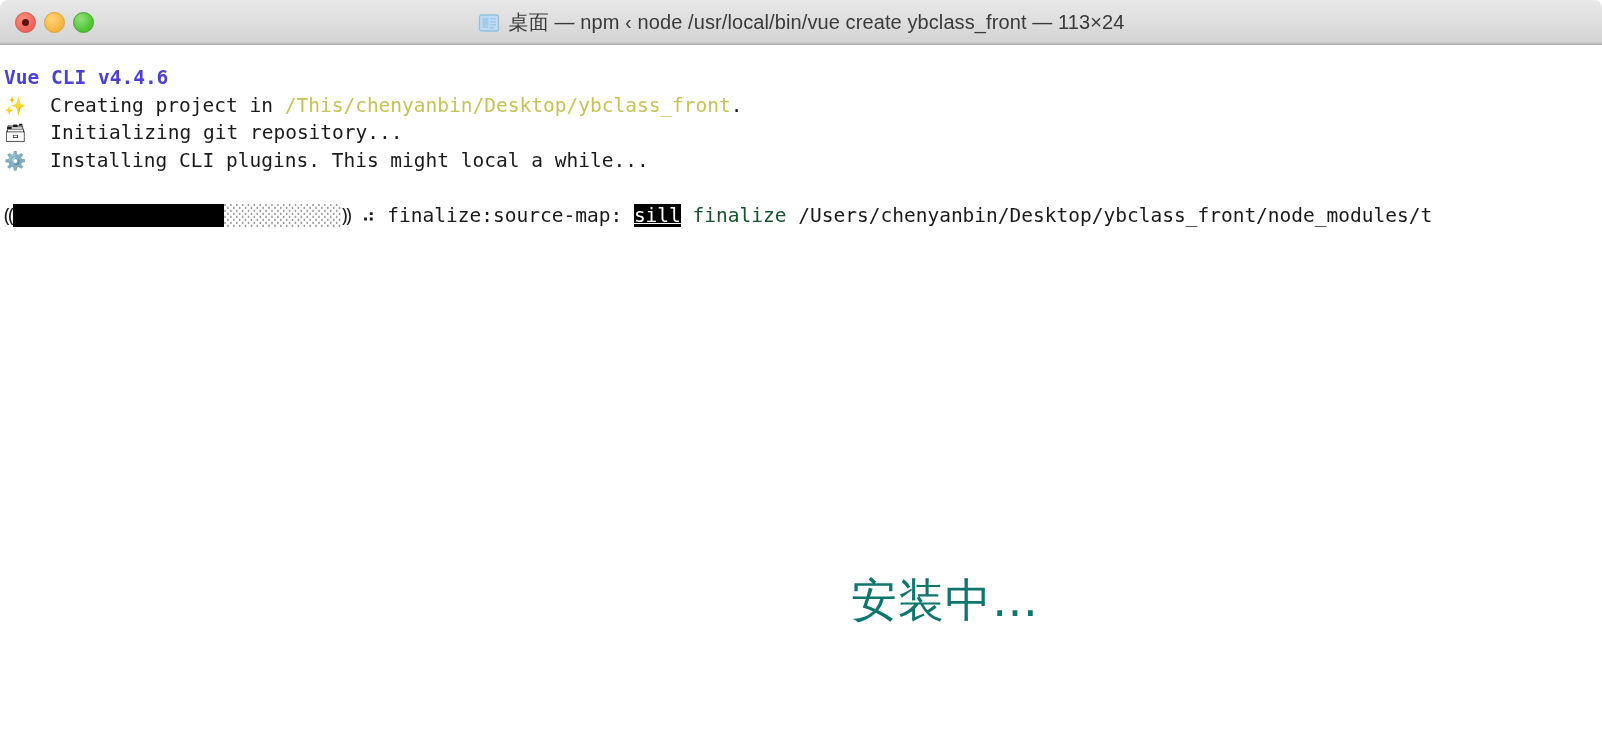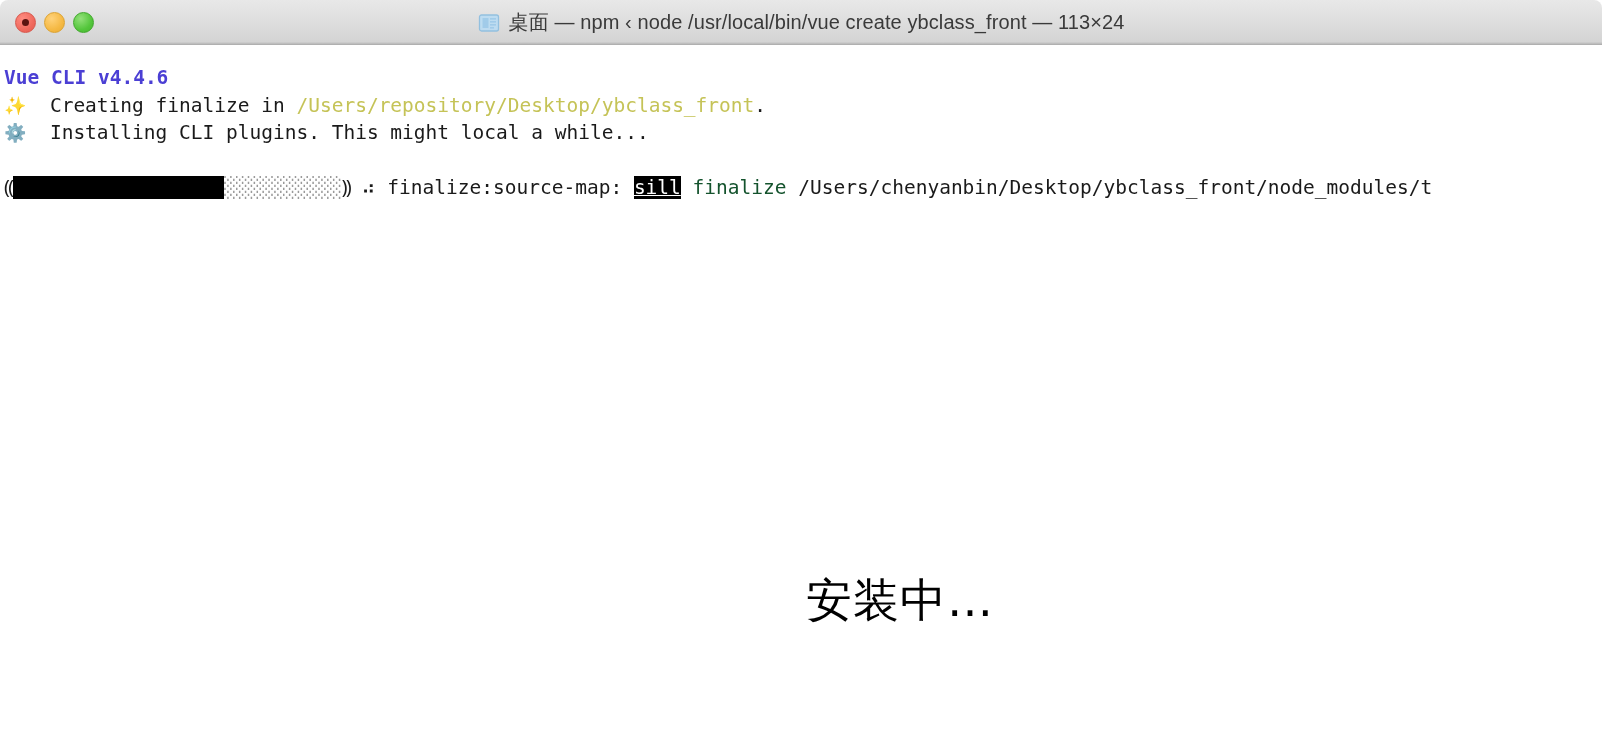--- a/index.html
+++ b/index.html
@@ -141,25 +141,25 @@
     background: #000000;
     color: #000000;
   }
   .pb-empty {
     color: #9a9a9a;
   }
 
   
   #annotation {
     position: absolute;
-    left: 806px;
+    left: 851px;
     top: 542px;
     font-family: "DejaVu Sans", "Liberation Sans", sans-serif;
     font-size: 46px;
-    color: #000000;
+    color: #0f766e;
     white-space: nowrap;
     letter-spacing: 1px;
   }
 </style>
 </head>
 <body>
 
 <div id="terminal-window">
 
   <div id="title-bar">
@@ -180,21 +180,22 @@
         <rect x="12" y="14" width="4" height="1.6" fill="#9ecbea"></rect>
       </svg>
       <span id="title-text">桌面 — npm ‹ node /usr/local/bin/vue create ybclass_front — 113×24</span>
     </div>
 
   </div>
 
   <div id="terminal-body">
     <div id="term-lines">
         <div class="term-line"><span class="c-vue">Vue CLI v4.4.6</span></div>
-        <div class="term-line"><span class="emoji">✨</span><span class="c-default">  Creating finalize in </span><span class="c-path">/Users/repository/Desktop/ybclass_front</span><span class="c-default">.</span></div>
+        <div class="term-line"><span class="emoji">✨</span><span class="c-default">  Creating project in </span><span class="c-path">/This/chenyanbin/Desktop/ybclass_front</span><span class="c-default">.</span></div>
+        <div class="term-line"><span class="emoji">🗃</span><span class="c-default">  Initializing git repository...</span></div>
         <div class="term-line"><span class="emoji">⚙️</span><span class="c-default">  Installing CLI plugins. This might local a while...</span></div>
         <div class="term-line"> </div>
         <div class="term-line"><span class="pb-bracket">⸨</span><span class="pb-fill">░░░░░░░░░░░░░░░░░░</span><span class="pb-empty">░░░░░░░░░░</span><span class="pb-bracket">⸩ </span><span class="c-default">⠴ </span><span class="c-default">finalize:source-map: </span><span class="c-inverse">sill</span><span class="c-default"> </span><span class="c-magenta">finalize</span><span class="c-default"> /Users/chenyanbin/Desktop/ybclass_front/node_modules/t</span></div>
       </div>
 
     <div id="annotation">安装中…</div>
   </div>
 
 </div>
 

